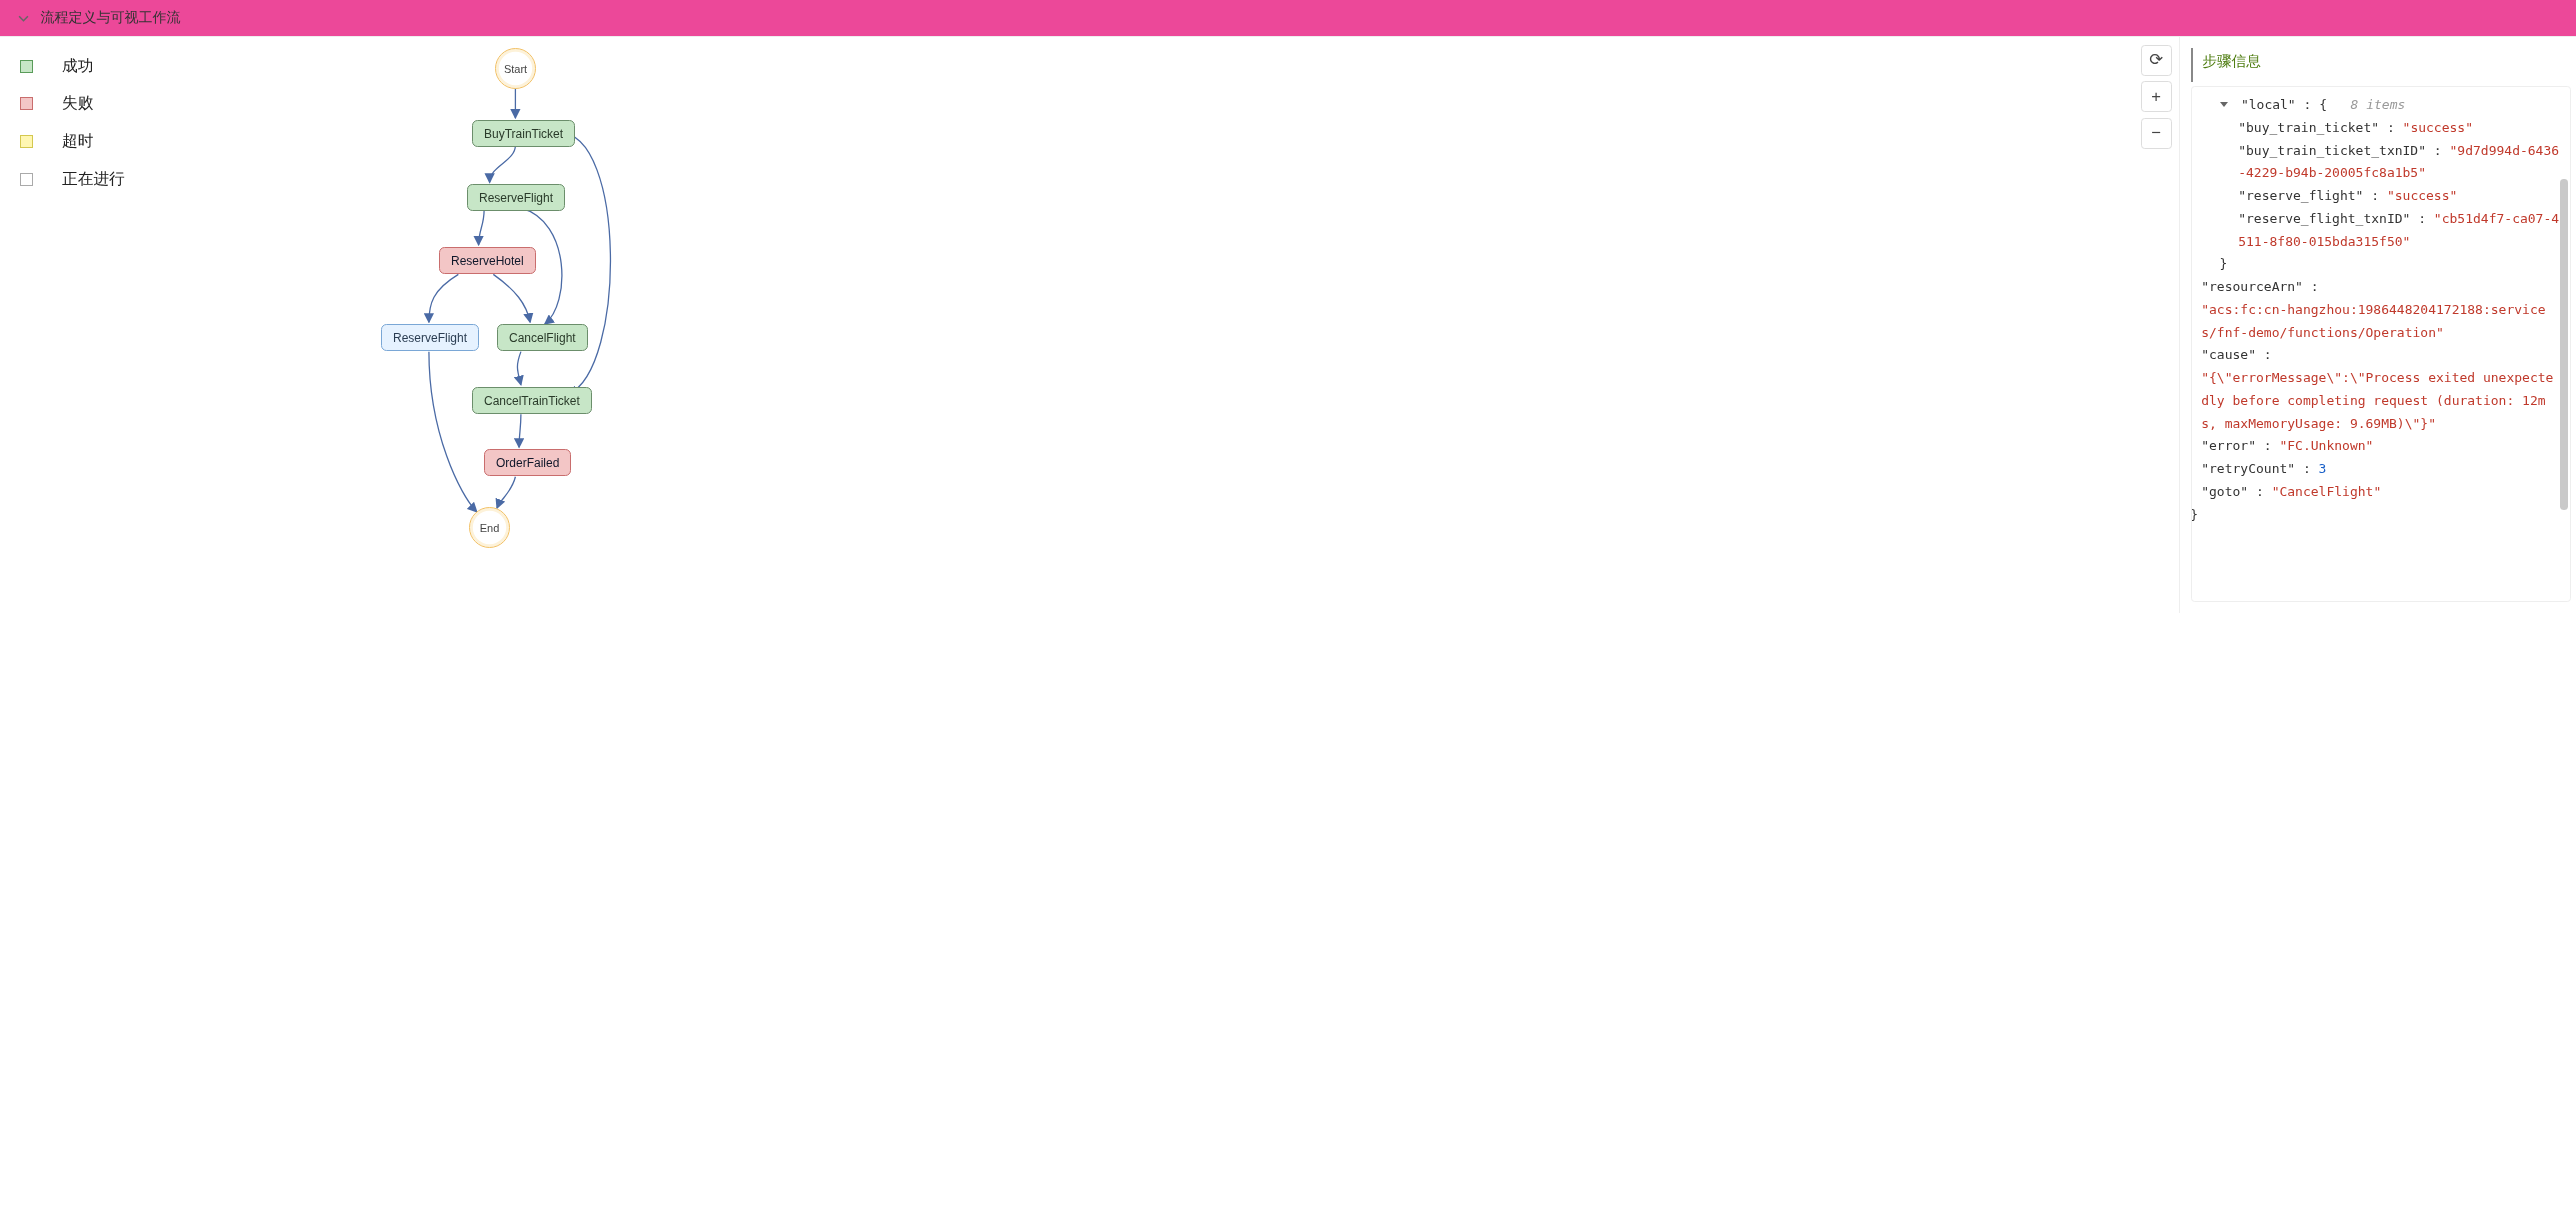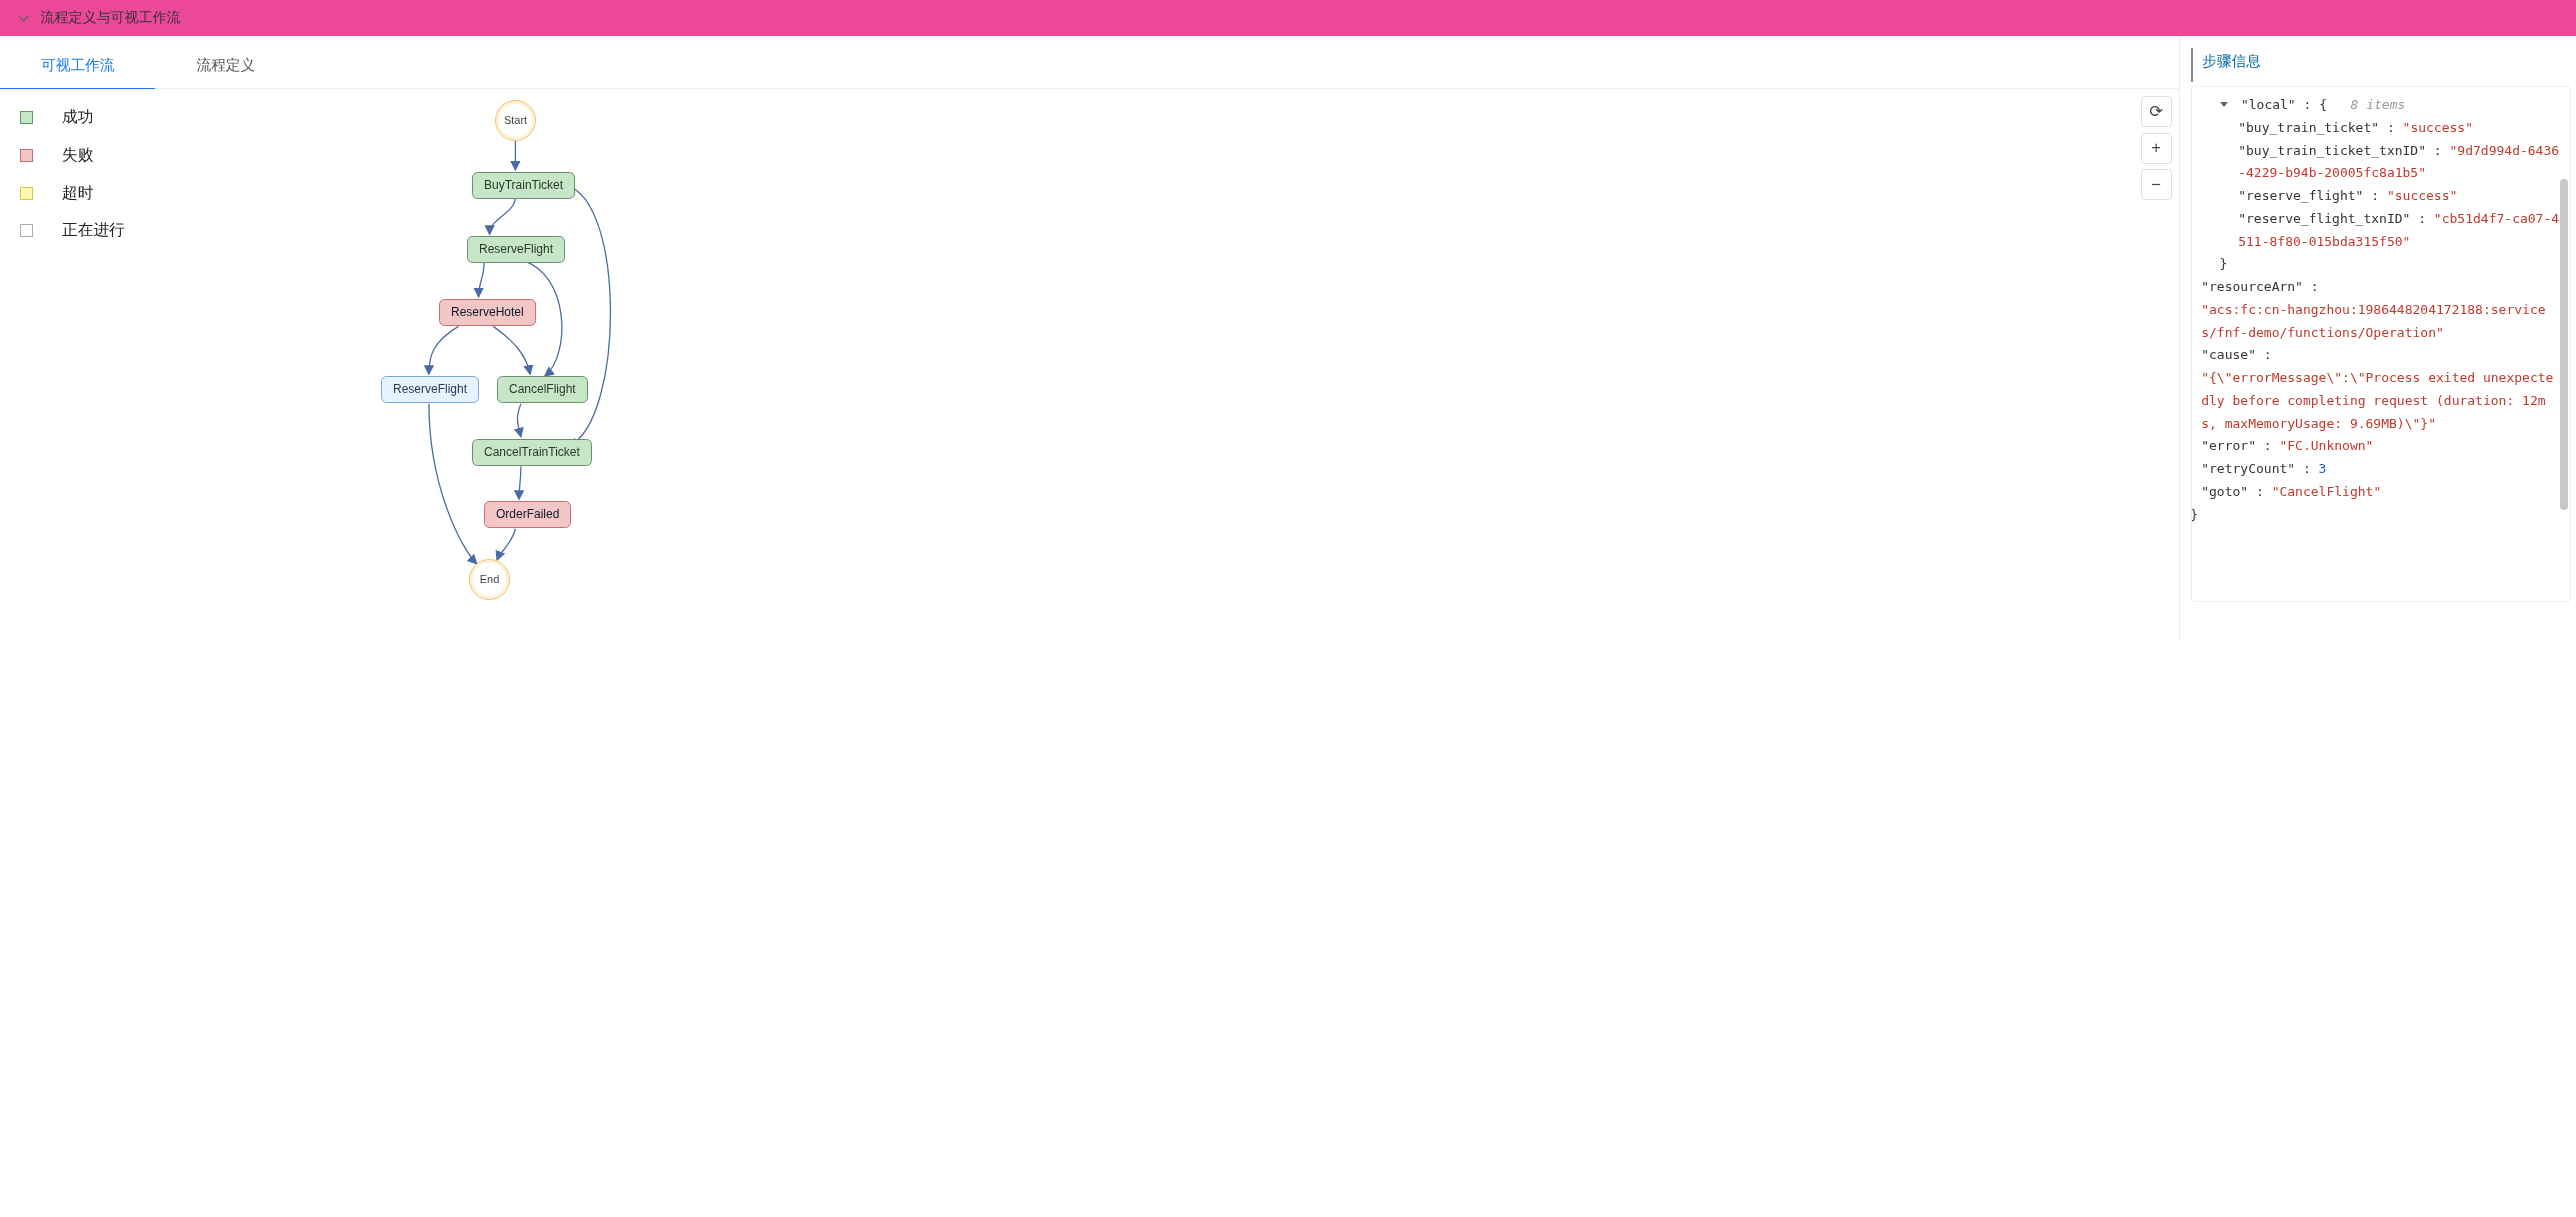--- a/index.html
+++ b/index.html
@@ -58,21 +58,21 @@
 
   
   .canvas-toolbar { position:absolute; top:7.4px; right:7.4px; display:flex; flex-direction:column; gap:5.5px; }
   .canvas-toolbar .btn {
     width:31px; height:31px; border:0.9px solid #ddd; background:#fff; border-radius:3.7px;
     display:flex; align-items:center; justify-content:center; font-size:16.6px; color:#444; cursor:pointer;
   }
 
   
   .right { width: 396px; padding: 11px 5.5px 11px 11px; }
-  .right-title { font-size:14.7px; color:#0369a1; padding:3.7px 0 11px 0; border-left:2.8px solid #888; padding-left:9.2px; margin-bottom:3.7px;font-family:Liberation Mono, monospace;}
+  .right-title { font-size:14.7px; color:#4d7c0f; padding:3.7px 0 11px 0; border-left:2.8px solid #888; padding-left:9.2px; margin-bottom:3.7px;font-family:Liberation Mono, monospace;}
   .json-box {
     border:0.9px solid #eee; border-radius:3.7px; background:#fff;
     font-family: ui-monospace, SFMono-Regular, Menlo, Consolas, monospace;
     font-size: 13px; line-height: 1.75; color:#333;
     padding: 7.4px 9.2px; position:relative; height: 516px; overflow:hidden;
   }
   .json-box .scrollbar {
     position:absolute; right:1.8px; top:92px; width:7.4px; height:331px;
     background:#c9c9c9; border-radius:3.7px;
   }
@@ -100,24 +100,20 @@
           <path d="M1 3 L5 7 L9 3" fill="none" stroke="#666" stroke-width="1.4"></path>
         </svg>
     </span>
     <span class="title">流程定义与可视工作流</span>
   </div>
 
   <div class="body">
 
     <div class="left">
 
-      <div class="tabs">
-        <div class="tab active">可视工作流</div>
-        <div class="tab">流程定义</div>
-      </div>
 
       <div class="left-inner">
 
         <div class="legend">
           <div class="legend-row">
             <span class="swatch sw-success"></span>
             <span class="legend-label">成功</span>
           </div>
           <div class="legend-row">
             <span class="swatch sw-fail"></span>

